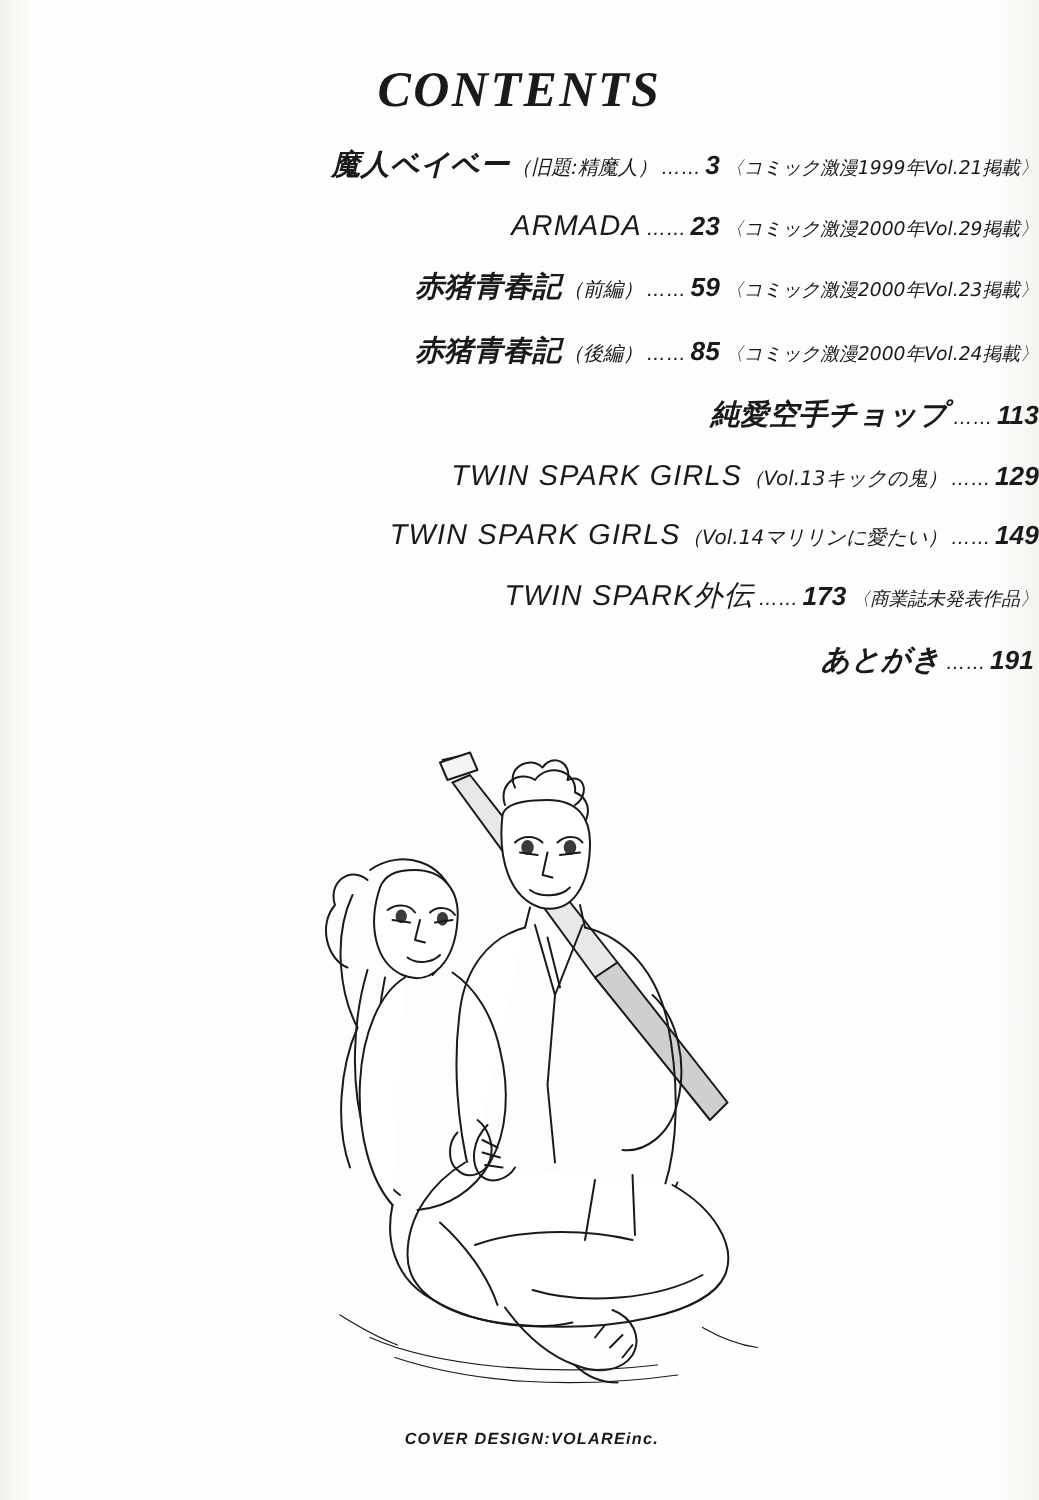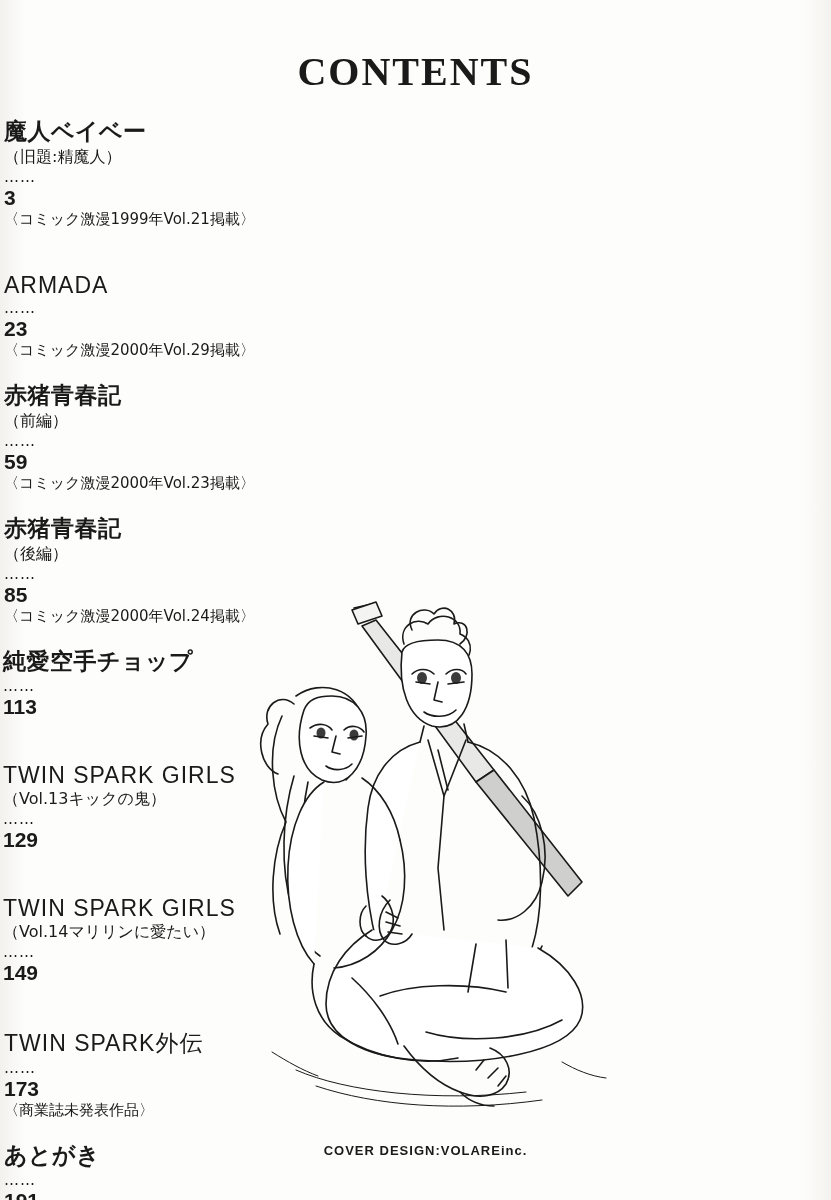--- a/index.html
+++ b/index.html
@@ -14,54 +14,53 @@
     color: #1a1a1a;
     position: relative;
     overflow: hidden;
   }
   .page {
     width: 831px;
     height: 1200px;
     position: relative;
     background:
       linear-gradient(90deg, #f2f1ee 0px, #fdfdfb 26px, #fdfdfb 800px, #f4f3f0 831px);
+    font-style: italic;
   }
   .title {
     text-align: center;
     font-family: "Liberation Serif", serif;
     font-weight: bold;
     font-size: 40px;
     letter-spacing: 2px;
     padding-top: 52px;
     line-height: 1;
   }
   .toc {
     margin-top: 24px;
   }
   .entry {
     display: flex;
     align-items: baseline;
-    justify-content: center;
+    justify-content: flex-end;
     flex-wrap: nowrap;
     white-space: nowrap;
     margin-bottom: 20px;
-    flex-direction: column;
   }
   .e-title {
     font-size: 23px;
     font-weight: bold;
     font-family: "DejaVu Sans", sans-serif;
     letter-spacing: 0.5px;
   }
   .e-title.latin {
     font-family: "Liberation Sans", sans-serif;
     font-weight: normal;
     font-size: 23px;
     letter-spacing: 1px;
-    margin-top: 23px;
   }
   .e-sub {
     font-size: 16px;
     font-family: "DejaVu Sans", sans-serif;
     margin-left: 1px;
   }
   .e-dots {
     font-size: 15px;
     letter-spacing: 1px;
     margin: 0 3px 0 3px;

